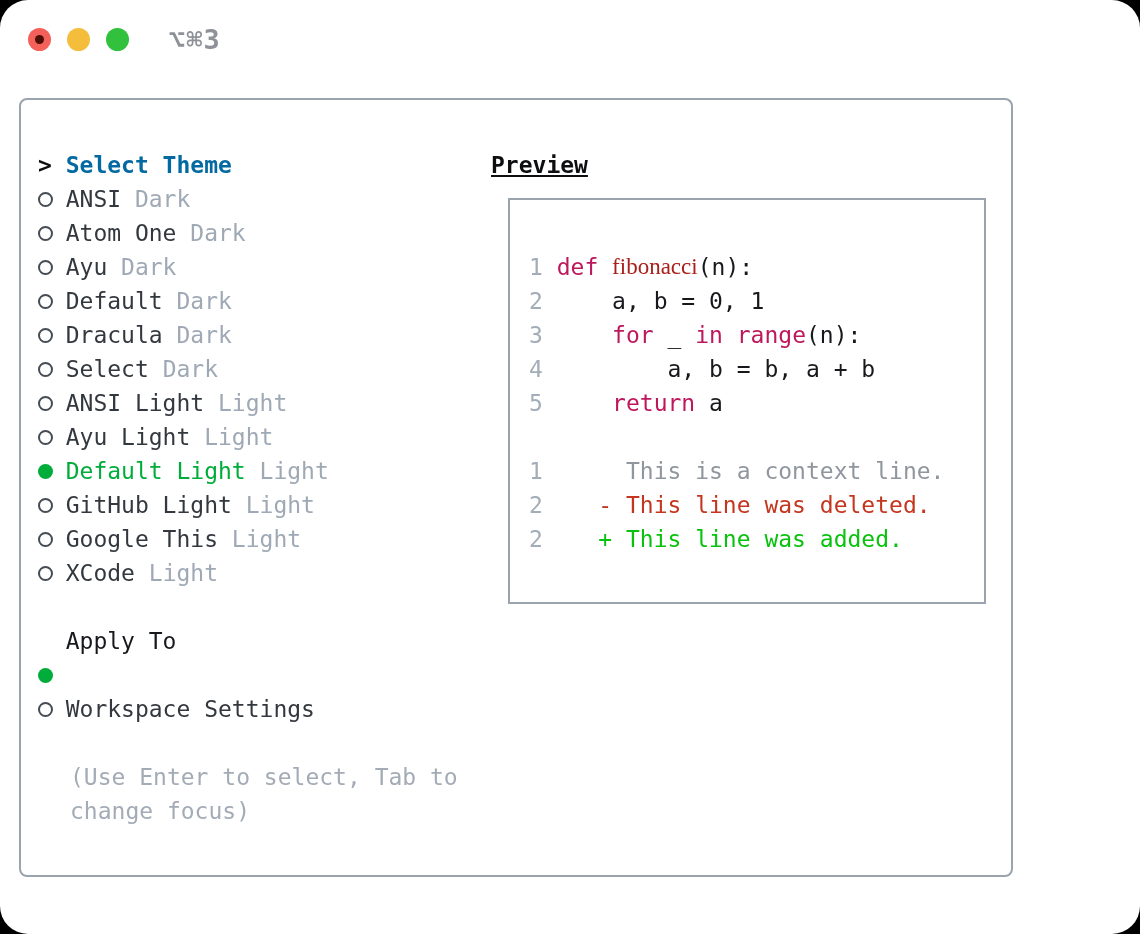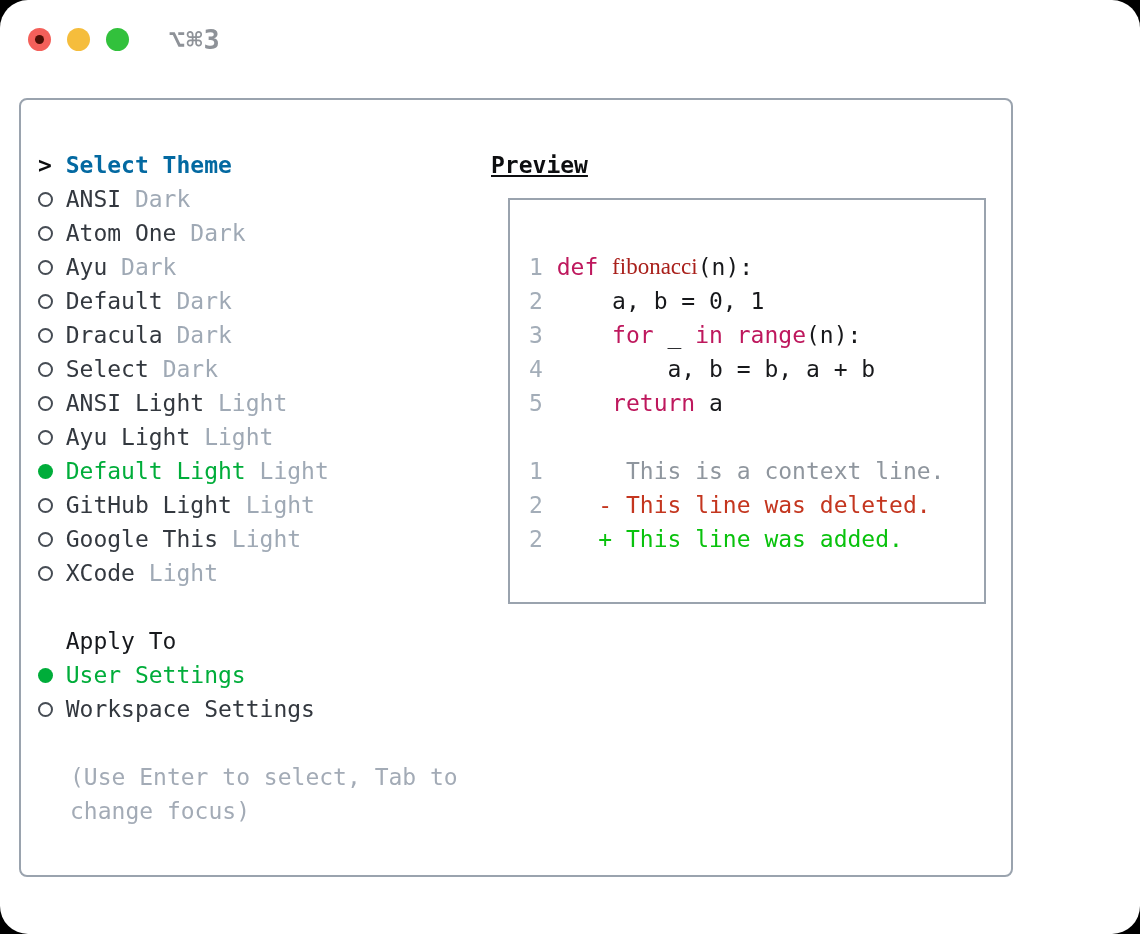--- a/index.html
+++ b/index.html
@@ -154,21 +154,20 @@
     <div class="row"></div>
     <div class="row">
       <span class="prefix"></span>
       <span class="htext2">Apply To</span>
     </div>
     <div id="apply-list">
         <div class="row item selected">
           <span class="prefix">
             <span class="radio sel"></span>
           </span>
-          <span class="iname">User Settings</span>
         </div>
         <div class="row item">
           <span class="prefix">
             <span class="radio"></span>
           </span>
           <span class="iname">Workspace Settings</span>
         </div>
       </div>
     <div class="row"></div>
     <div class="row help">(Use Enter to select, Tab to</div>

